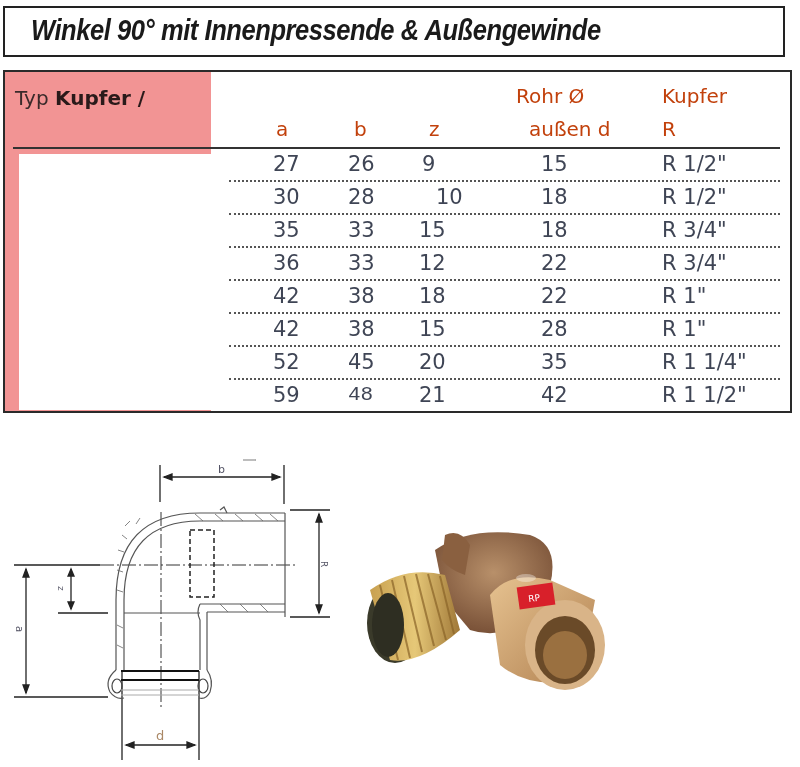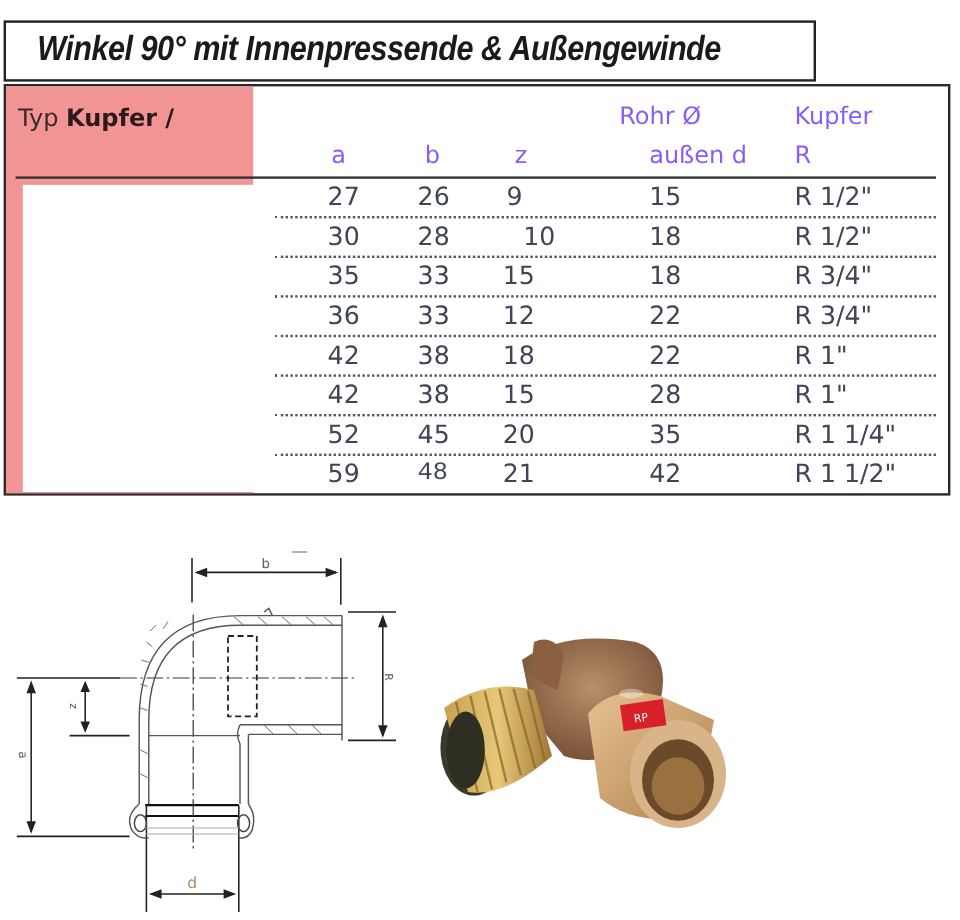--- a/index.html
+++ b/index.html
@@ -1,21 +1,21 @@
 <!DOCTYPE html>
 <html><head>
   <meta charset="utf-8">
   <style>
     * { box-sizing: border-box; margin: 0; padding: 0; }
     html, body { width: 800px; height: 767px; background: #ffffff; overflow: hidden; }
     body { position: relative; font-family: "DejaVu Sans", sans-serif; color: #333; }
 
     .title-box {
-      position: absolute; left: 3px; top: 6px; width: 677px; height: 51px;
-      border: 2px solid #222; background: #fff; margin-top: 11px;
+      position: absolute; left: 3px; top: 6px; width: 782px; height: 51px;
+      border: 2px solid #222; background: #fff;
     }
     .title-text {
       position: absolute; left: 26px; top: 6px;
       font-family: "Liberation Sans", sans-serif; font-weight: bold; font-style: italic;
       font-size: 29px; color: #1a1a1a; letter-spacing: -0.5px;
       transform: scaleX(0.88); transform-origin: left center; white-space: nowrap;
     }
 
     .table-box {
       position: absolute; left: 3px; top: 70px; width: 789px; height: 343px;
@@ -31,21 +31,21 @@
     }
     .type-header b { font-weight: bold; color: #2a1a1a; }
     .type-white {
       position: absolute; left: 14px; top: 82px; width: 201px; height: 256px;
       background: #fff;
     }
     .header-rule {
       position: absolute; left: 8px; right: 10px; top: 75px; height: 2px; background: #333;
     }
     .th {
-      position: absolute; font-size: 20px; color: #8b5cf6; white-space: nowrap;
+      position: absolute; font-size: 20px; color: #c2410c; white-space: nowrap;
     }
     .row {
       position: absolute; left: 224px; right: 10px; height: 33px;
       border-bottom: 2px dotted #555;
     }
     .row.last { border-bottom: none; padding-left: 19px; }
     .row .cell {
       position: absolute; top: 3px; font-size: 21px; color: #3f4555; white-space: nowrap;
     }
 
@@ -64,21 +64,21 @@
     <div class="type-header">
       <span>Typ </span><b>Kupfer /</b><br>
     </div>
     <div class="type-white"></div>
   </div>
 
   <div class="th" style="left:271px; top:45px;">a</div>
   <div class="th" style="left:349px; top:45px;">b</div>
   <div class="th" style="left:424px; top:45px;">z</div>
   <div class="th" style="left:511px; top:12px;">Rohr Ø</div>
-  <div class="th" style="left:536px; top:45px;text-align:center;">außen d</div>
+  <div class="th" style="left:524px; top:45px;text-align:center;">außen d</div>
   <div class="th" style="left:657px; top:12px;">Kupfer</div>
   <div class="th" style="left:657px; top:45px;">R</div>
 
   <div class="header-rule"></div>
 
   <div class="row" style="top:77px;">
     <span class="cell" style="left:44px;">27</span>
     <span class="cell" style="left:119px;">26</span>
     <span class="cell" style="left:193px;">9</span>
     <span class="cell" style="left:312px;">15</span>

